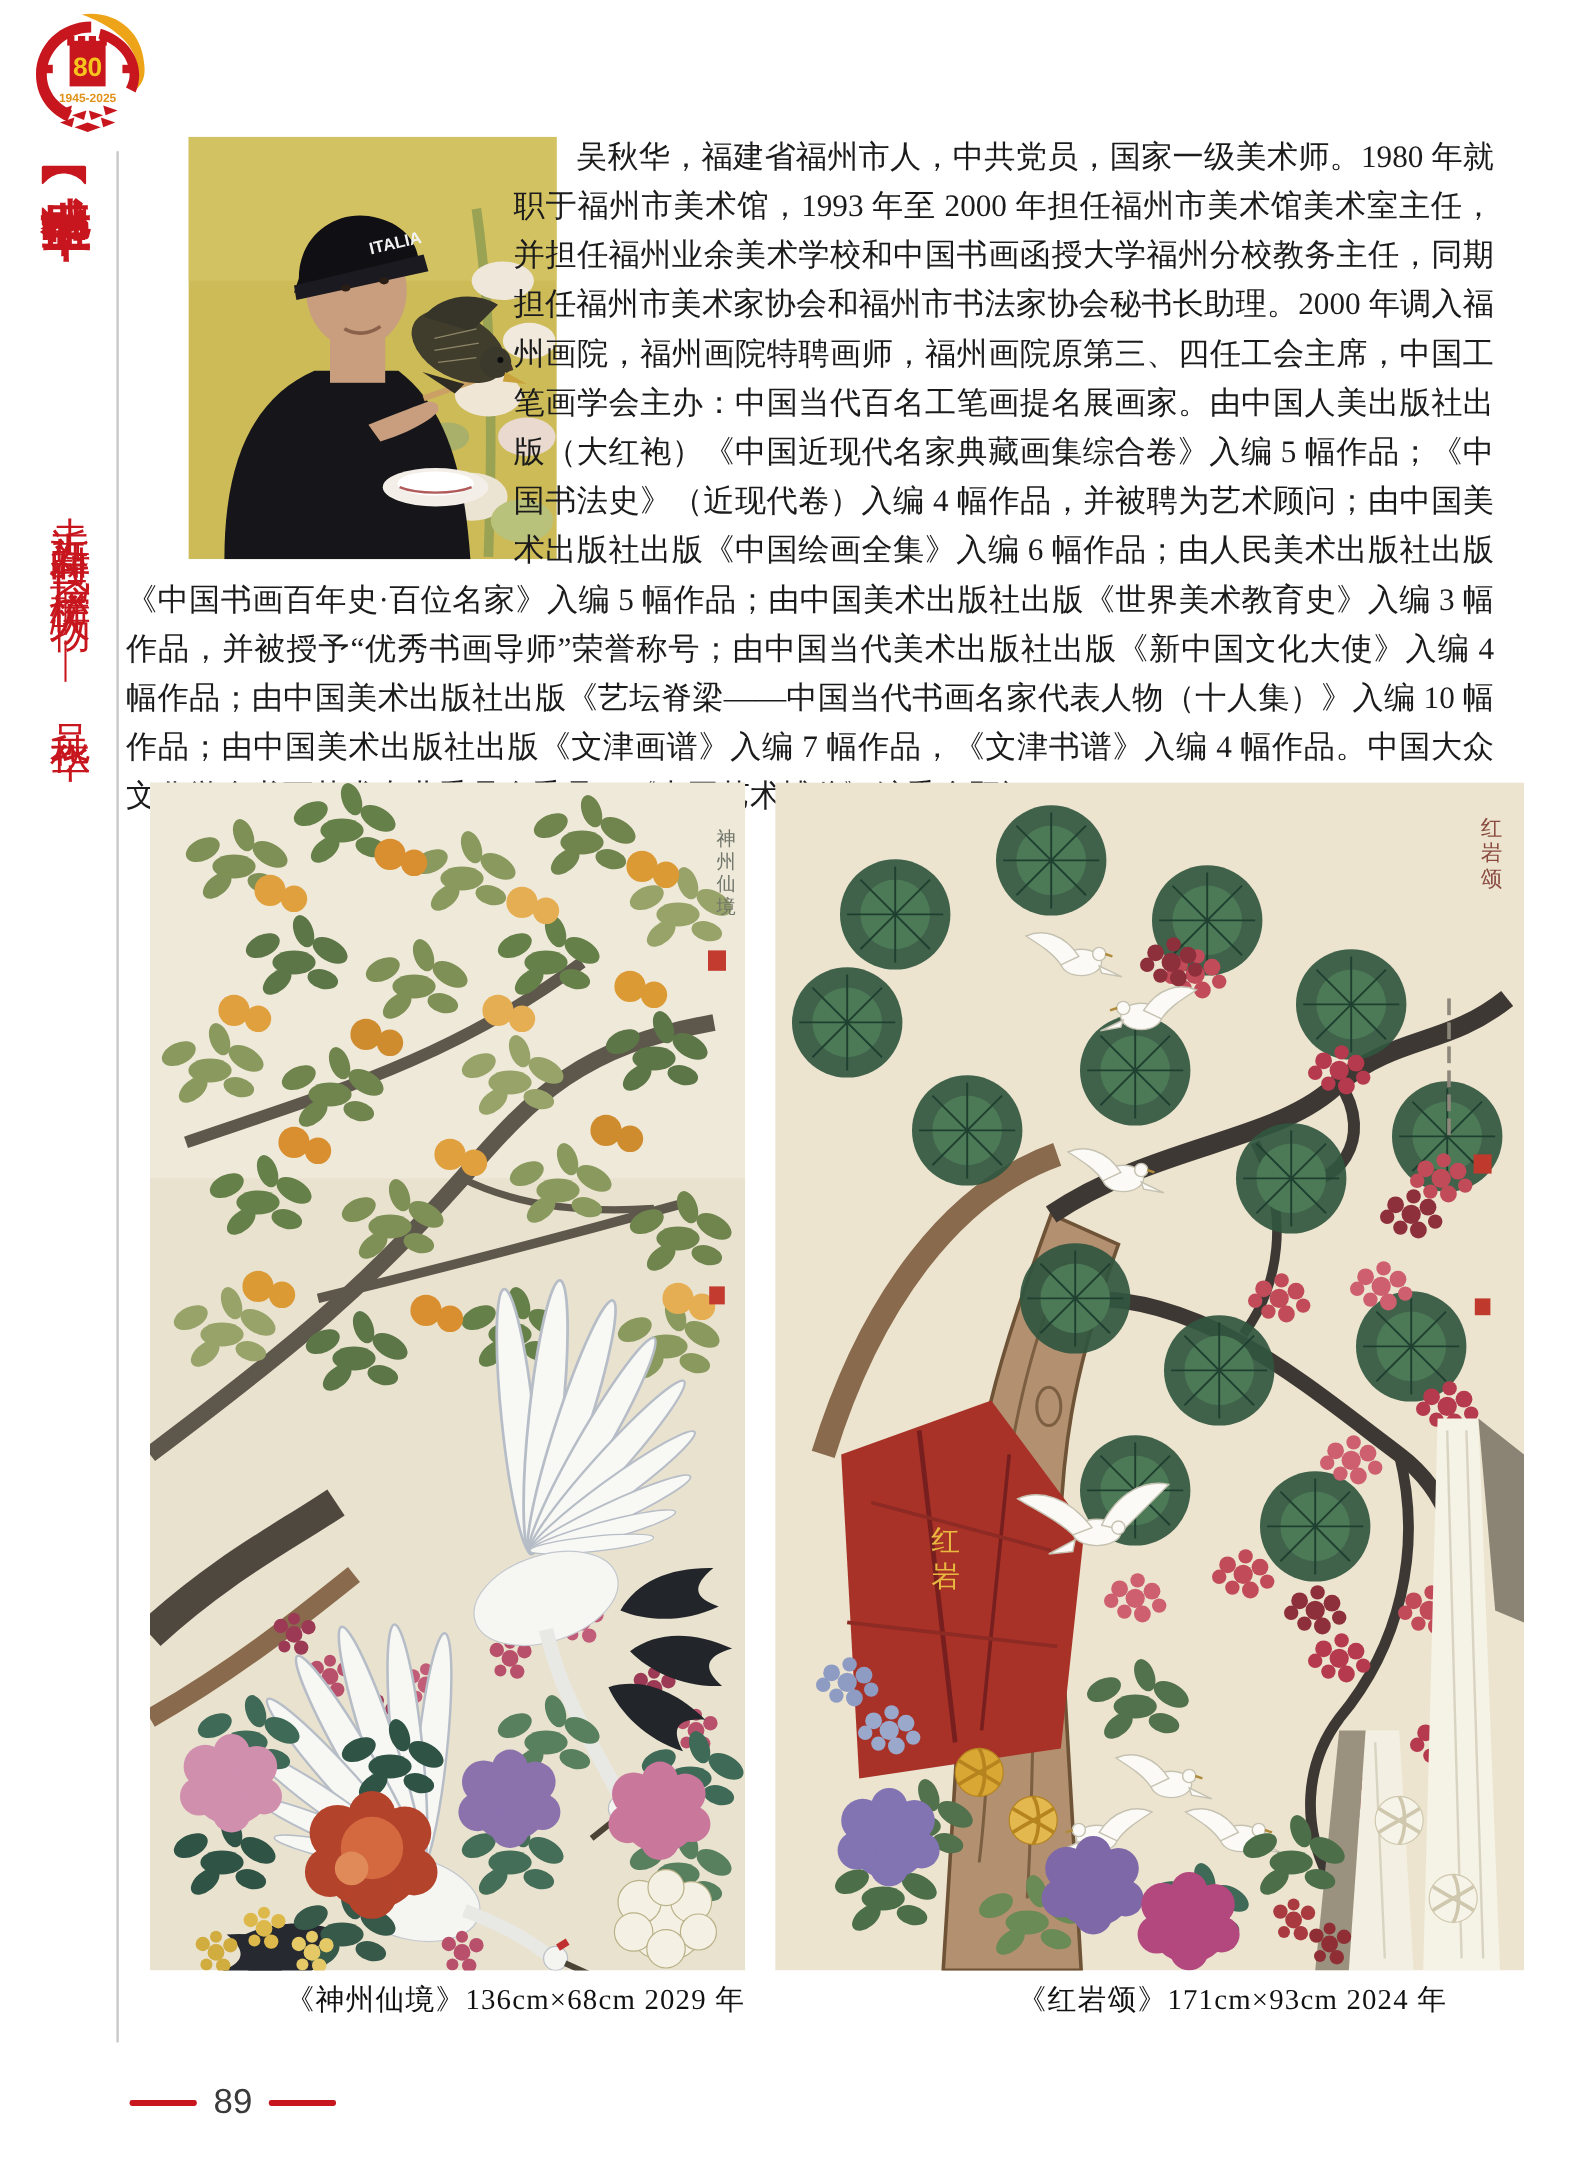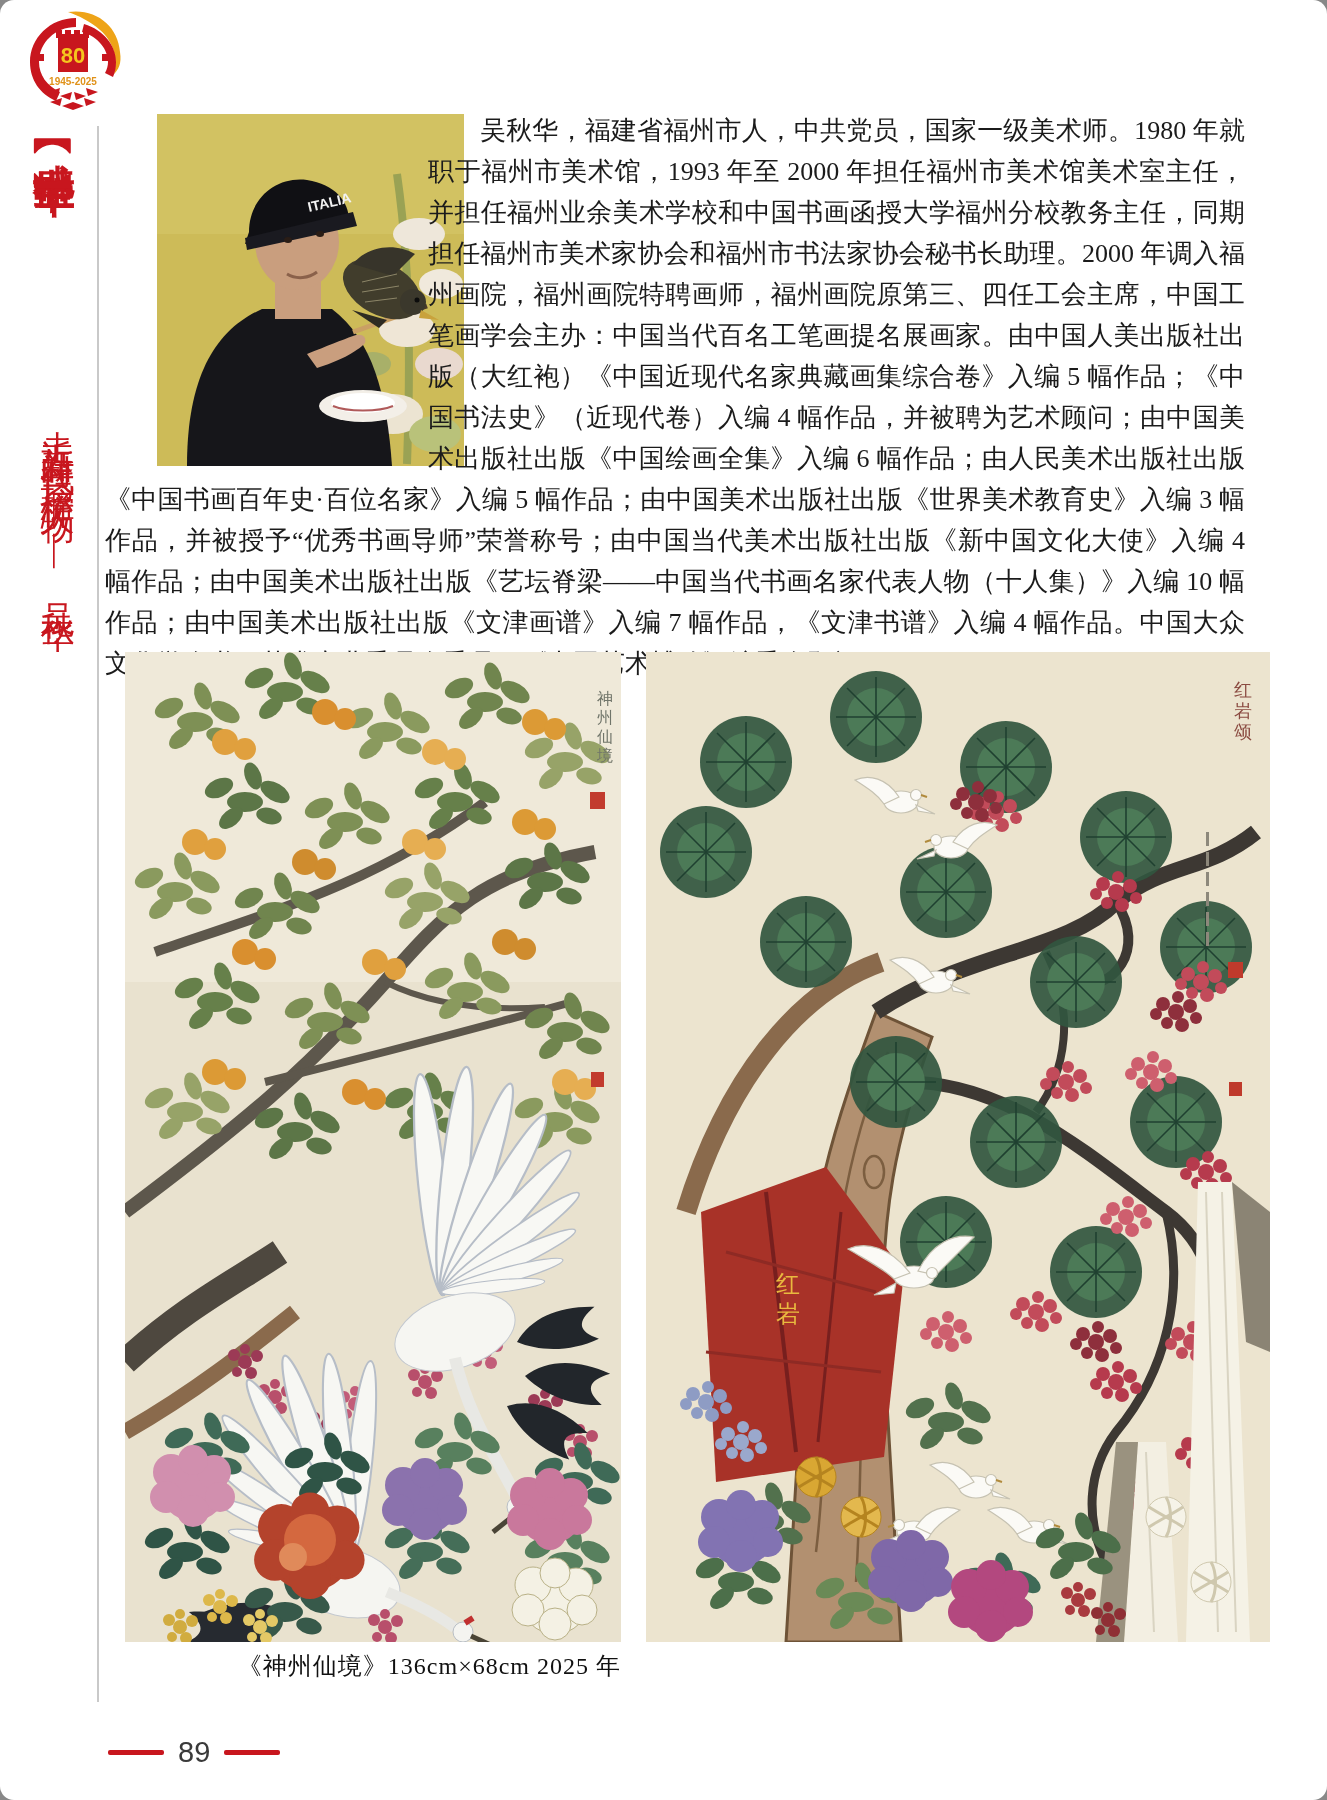--- a/index.html
+++ b/index.html
@@ -1,17 +1,17 @@
 <!DOCTYPE html>
 <html><head>
 <meta charset="utf-8">
 <style>
   html,body{margin:0;padding:0;background:#888;}
   .page{position:relative;width:1327px;height:1800px;background:#ffffff;overflow:hidden;
-        font-family:"Liberation Serif","DejaVu Serif",serif;border-radius:14px;}
+        font-family:"Liberation Serif","DejaVu Serif",serif;}
   
   .divider{position:absolute;left:97px;top:126px;width:2px;height:1576px;background:#c9c9c9;}
   .series-title{position:absolute;left:33px;top:126px;writing-mode:vertical-rl;
         font-size:42px;font-weight:bold;color:#c8161e;letter-spacing:4px;line-height:1;}
   .article-title{position:absolute;left:40px;top:404px;writing-mode:vertical-rl;
         font-size:34px;color:#c8161e;letter-spacing:8px;line-height:1;}
   
   .bio{position:absolute;left:105px;top:110px;width:1140px;font-size:26px;line-height:41px;
         color:#1b1b1b;text-align:justify;text-indent:2em;}
   .photo{float:left;width:307px;height:352px;margin:4px 16px 8px 0;}
@@ -450,21 +450,22 @@
         <rect x="560" y="200" width="3" height="14"></rect>
       <rect x="560" y="220" width="3" height="14"></rect>
         <rect x="560" y="240" width="3" height="14"></rect>
       <rect x="560" y="260" width="3" height="14"></rect>
         <rect x="560" y="280" width="3" height="14"></rect>
     </g>
     <rect x="582" y="310" width="15" height="16" fill="#bf3a2c"></rect>
     <rect x="583" y="430" width="13" height="14" fill="#bf3a2c"></rect>
   </svg>
 
-  <div class="caption left">《神州仙境》136cm×68cm  2025 年</div>
+  <div class="caption left">《神州仙境》136cm×68cm  2029 年</div>
+  <div class="caption right">《红岩颂》171cm×93cm  2024 年</div>
 
   <div class="footer">
     <div class="dash"></div>
     <div class="pagenum">89</div>
     <div class="dash"></div>
   </div>
 
 </div>
 
 </body></html>

